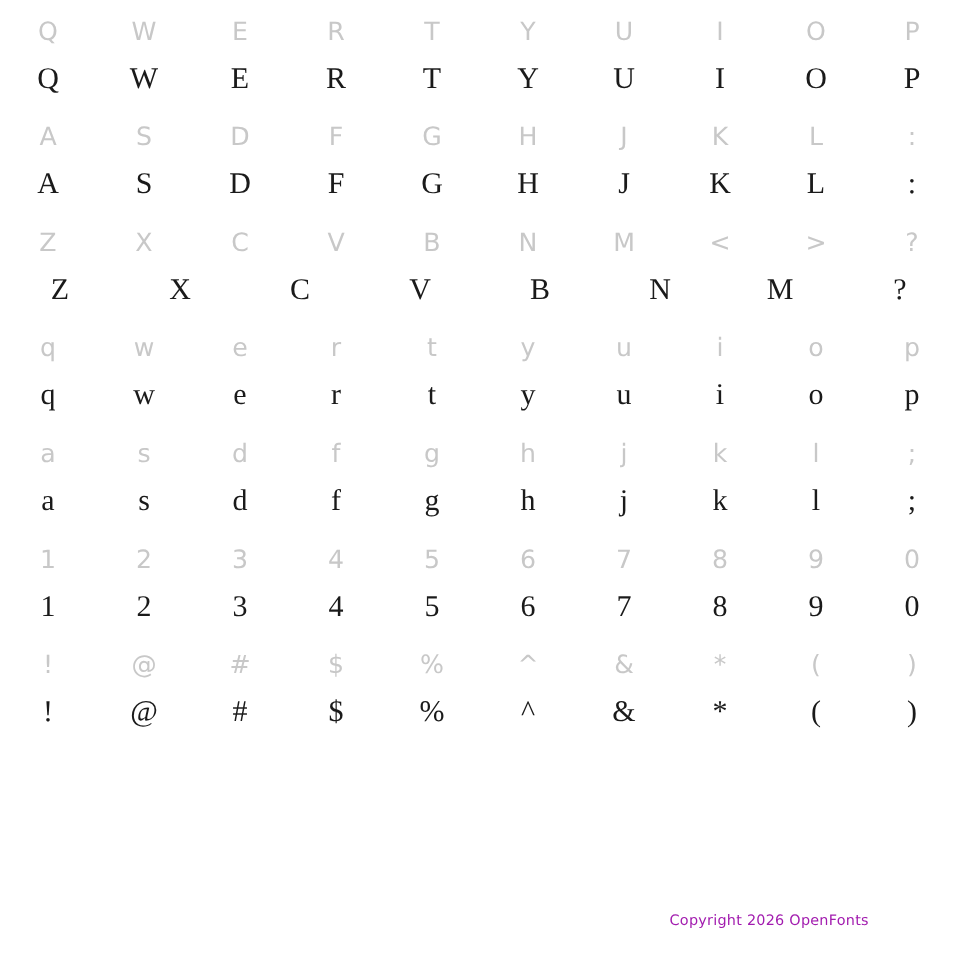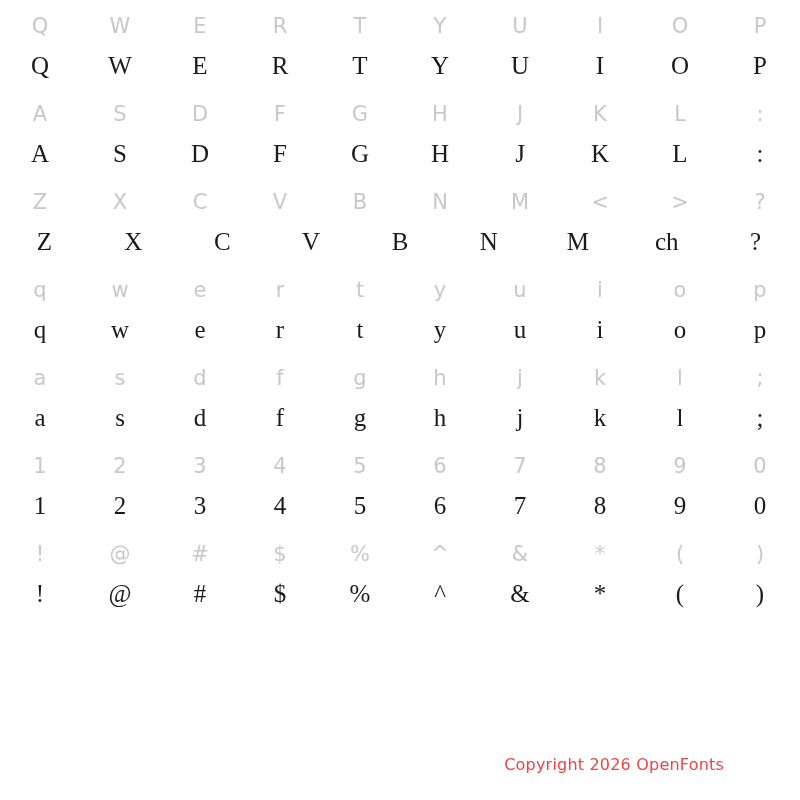--- a/index.html
+++ b/index.html
@@ -48,22 +48,22 @@
     color: #1a1a1a;
     line-height: 1;
     padding-top: 14px;
     padding-bottom: 14px;
   }
   .footer {
     position: absolute;
     right: 76px;
     bottom: 26px;
     font-family: "DejaVu Sans", sans-serif;
-    font-size: 16px;
-    color: #ef4444;
+    font-size: 12px;
+    color: #a21caf;
     letter-spacing: 0.2px;
   }
 </style>
 </head>
 <body>
 
 <div class="specimen-sheet">
 
   <div class="glyph-grid">
 
@@ -130,21 +130,20 @@
       <div class="glyph-cell">?</div>
     </div>
     <div class="glyph-row char-row">
       <div class="glyph-cell">Z</div>
       <div class="glyph-cell">X</div>
       <div class="glyph-cell">C</div>
       <div class="glyph-cell">V</div>
       <div class="glyph-cell">B</div>
       <div class="glyph-cell">N</div>
       <div class="glyph-cell">M</div>
-      <div class="glyph-cell">ch</div>
       <div class="glyph-cell">?</div>
     </div>
 
     <div class="glyph-row key-row">
       <div class="glyph-cell">q</div>
       <div class="glyph-cell">w</div>
       <div class="glyph-cell">e</div>
       <div class="glyph-cell">r</div>
       <div class="glyph-cell">t</div>
       <div class="glyph-cell">y</div>

